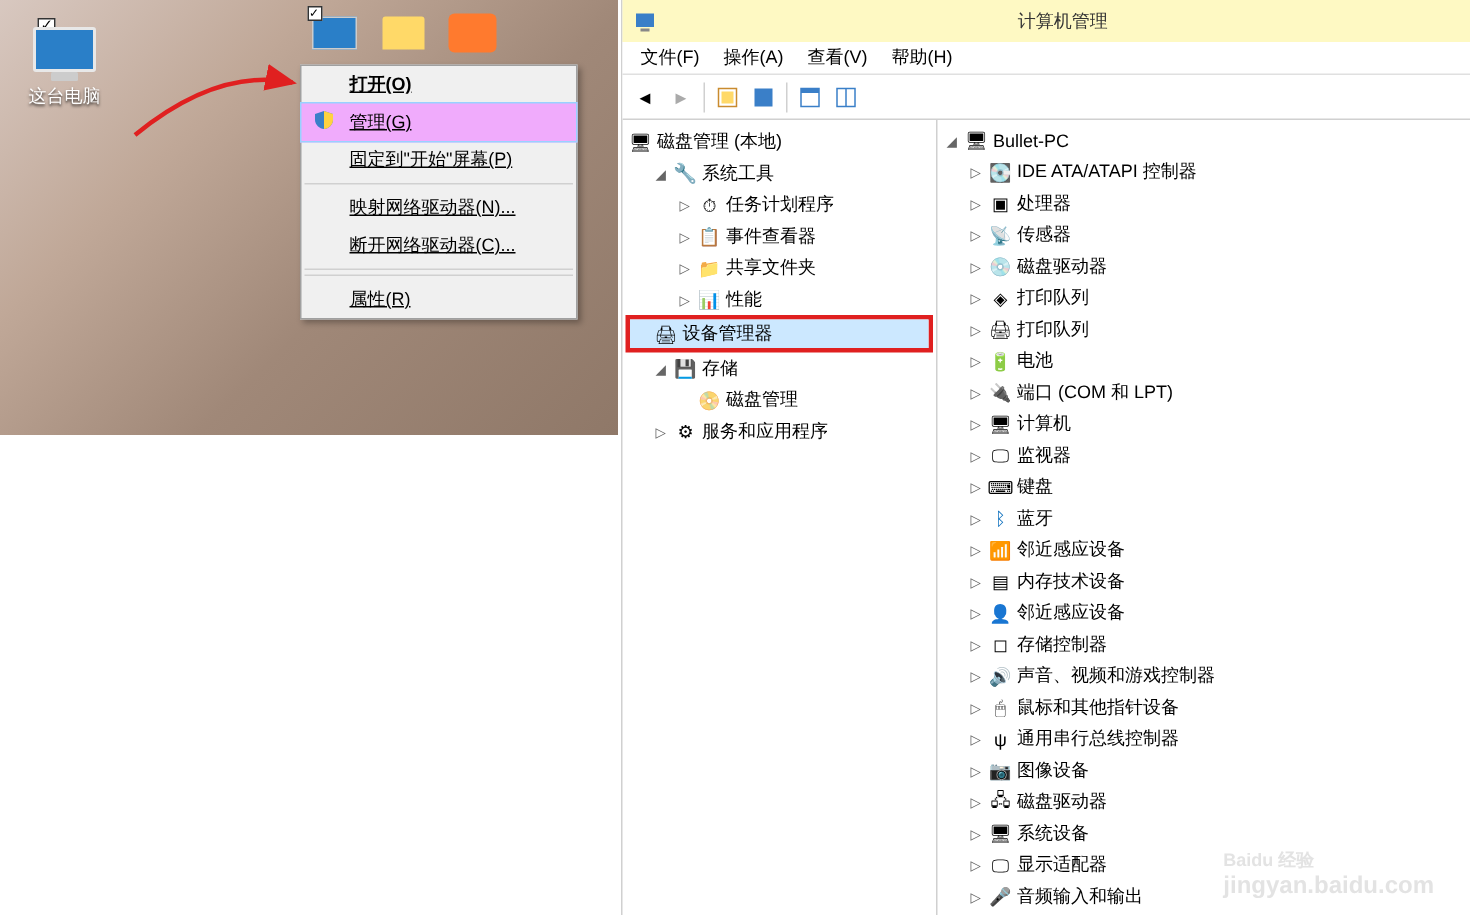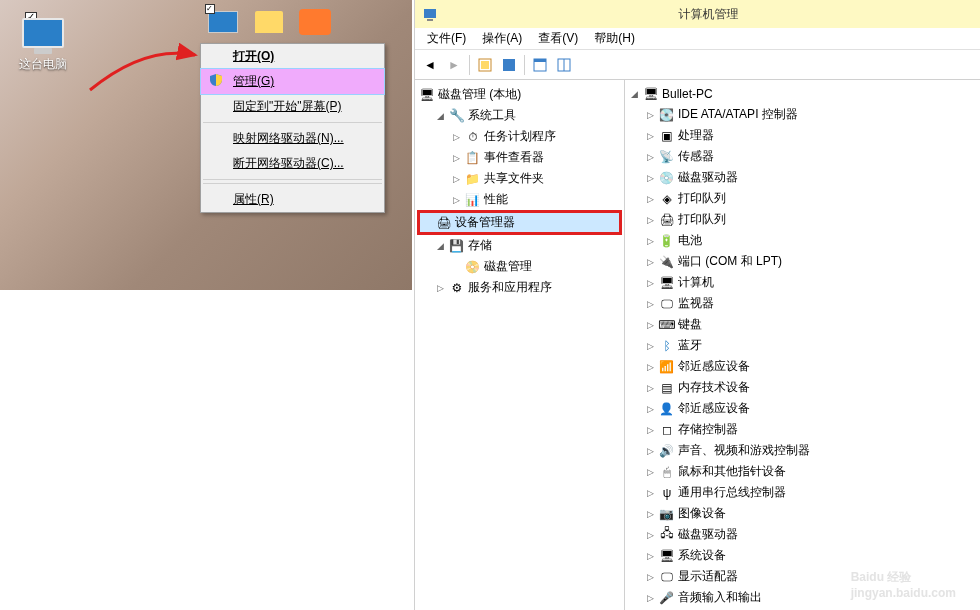--- a/index.html
+++ b/index.html
@@ -50,21 +50,21 @@
 .tree-node .row { display: flex; align-items: center; gap: 3px; padding: 1px 2px; cursor: default; }
 .exp { width: 11px; height: 11px; display: inline-flex; align-items: center; justify-content: center; color: #666; font-size: 9px; }
 .nico { width: 16px; height: 16px; display: inline-flex; align-items: center; justify-content: center; flex-shrink: 0; }
 .indent-1 { padding-left: 16px; }
 .indent-2 { padding-left: 32px; }
 
 .hl-box { border: 3px solid #e02020; padding: 0; }
 .hl-sel { background: #cce8ff; }
 
 .watermark { position: absolute; right: 24px; bottom: 10px; color: rgba(200,200,200,0.5); font-size: 18px; font-weight: bold; pointer-events: none; }
-.watermark .sub { font-size: 12px; display: block; }
+.watermark .sub { font-size: 16px; display: block; }
 .i-gear { color: #6a8; font-size: 13px; }
 .i-disk { color: #888; font-size: 12px; }
 </style>
 </head>
 <body>
 
 <div class="desktop-area">
   <div class="desktop-icon">
     <div class="check"></div>
     <div class="monitor"></div>

